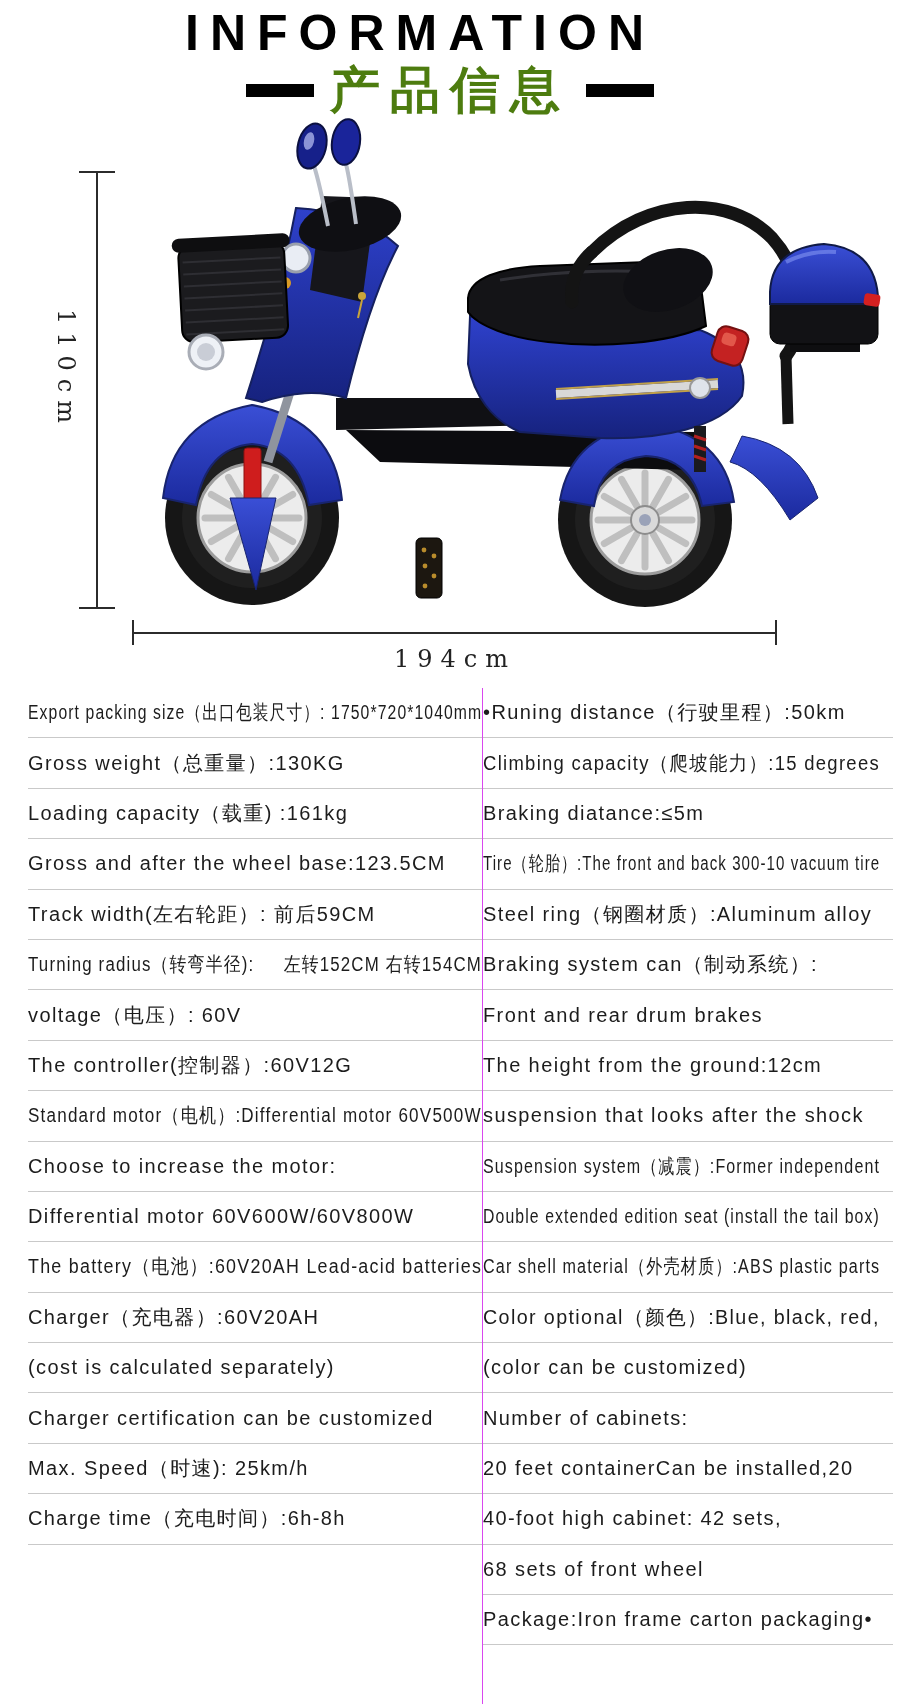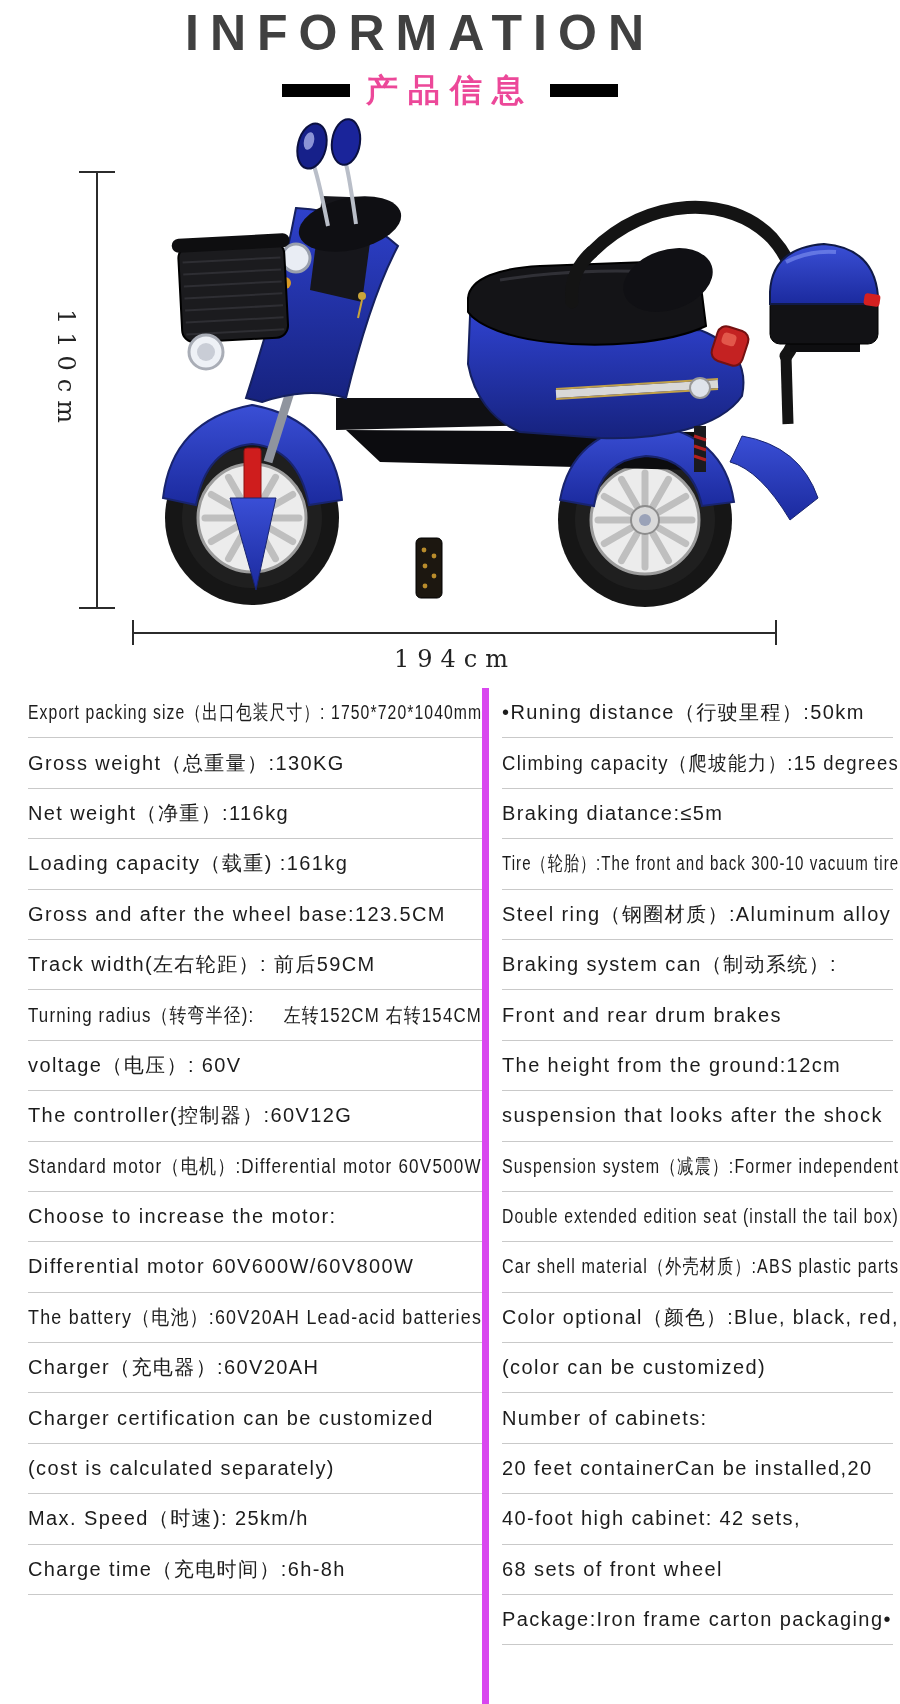--- a/index.html
+++ b/index.html
@@ -2,46 +2,46 @@
 <html><head>
 <meta charset="utf-8">
 <style>
   html,body{margin:0;padding:0;background:#ffffff;}
   body{width:900px;height:1704px;position:relative;overflow:hidden;
        font-family:"Liberation Sans","DejaVu Sans",sans-serif;}
 
   
   .title-en{position:absolute;top:4px;left:0;width:840px;text-align:center;
     font-family:"Liberation Sans","DejaVu Sans",sans-serif;font-weight:bold;
-    font-size:50px;letter-spacing:11px;color:#404040;}
+    font-size:50px;letter-spacing:11px;color:#000000;}
   .title-cn{position:absolute;top:60px;left:0;width:900px;height:60px;
     display:flex;justify-content:center;align-items:center;gap:16px;}
   .title-cn .dash{width:68px;height:13px;background:#000;}
   .title-cn .cn-text{font-family:"DejaVu Sans",sans-serif;font-weight:900;
-    font-size:32px;letter-spacing:10px;color:#ec4899;line-height:1;}
+    font-size:50px;letter-spacing:10px;color:#4d7c0f;line-height:1;}
 
   
   .figure{position:absolute;top:0;left:0;width:900px;height:690px;}
   .dim{position:absolute;background:#2b2b2b;}
   .dim-v-line{left:96px;top:172px;width:2px;height:436px;}
   .dim-v-tick-top{left:79px;top:171px;width:36px;height:2px;}
   .dim-v-tick-bot{left:79px;top:607px;width:36px;height:2px;}
   .dim-h-line{left:133px;top:632px;width:644px;height:2px;}
   .dim-h-tick-l{left:132px;top:620px;width:2px;height:25px;}
   .dim-h-tick-r{left:775px;top:620px;width:2px;height:25px;}
   .dim-label{position:absolute;font-family:"DejaVu Serif","Liberation Serif",serif;
     font-size:24px;color:#222;letter-spacing:8px;white-space:nowrap;}
   .dim-label-h{left:0;top:645px;width:910px;text-align:center;}
   .dim-label-v{left:66px;top:370px;transform:translate(-50%,-50%) rotate(90deg);}
 
   
   .spec-col{position:absolute;top:688px;}
   .spec-col-left{left:28px;width:454px;}
   .spec-col-right{left:482px;width:411px;height:1016px;
-    border-left:7px solid #d946ef;padding-left:13px;box-sizing:border-box;}
+    border-left:1px solid #d946ef;padding-left:0;box-sizing:border-box;}
   .spec-row{height:50.4px;display:flex;align-items:center;
     border-bottom:1px solid #c9c9c9;box-sizing:border-box;overflow:visible;}
   .spec-text{display:inline-block;white-space:pre;font-size:20px;color:#1c1c1c;
     letter-spacing:1.4px;transform-origin:left center;
     font-family:"Liberation Sans","DejaVu Sans",sans-serif;}
 </style>
 </head>
 <body>
 
 <div class="title-en">INFORMATION</div>
@@ -185,23 +185,20 @@
 
 <div>
   <div class="spec-col spec-col-left">
       <div class="spec-row">
         <span class="spec-text" style="transform: scaleX(0.786828);">Export packing size（出口包装尺寸）: 1750*720*1040mm</span>
       </div>
       <div class="spec-row">
         <span class="spec-text">Gross weight（总重量）:130KG</span>
       </div>
       <div class="spec-row">
-        <span class="spec-text">Net weight（净重）:116kg</span>
-      </div>
-      <div class="spec-row">
         <span class="spec-text">Loading capacity（载重) :161kg</span>
       </div>
       <div class="spec-row">
         <span class="spec-text">Gross and after the wheel base:123.5CM</span>
       </div>
       <div class="spec-row">
         <span class="spec-text">Track width(左右轮距）: 前后59CM</span>
       </div>
       <div class="spec-row">
         <span class="spec-text" style="transform: scaleX(0.842301);">Turning radius（转弯半径):     左转152CM 右转154CM</span>
@@ -221,24 +218,24 @@
       <div class="spec-row">
         <span class="spec-text">Differential motor 60V600W/60V800W</span>
       </div>
       <div class="spec-row">
         <span class="spec-text" style="transform: scaleX(0.893701);">The battery（电池）:60V20AH Lead-acid batteries</span>
       </div>
       <div class="spec-row">
         <span class="spec-text">Charger（充电器）:60V20AH</span>
       </div>
       <div class="spec-row">
+        <span class="spec-text">(cost is calculated separately)</span>
+      </div>
+      <div class="spec-row">
         <span class="spec-text">Charger certification can be customized</span>
-      </div>
-      <div class="spec-row">
-        <span class="spec-text">(cost is calculated separately)</span>
       </div>
       <div class="spec-row">
         <span class="spec-text">Max. Speed（时速): 25km/h</span>
       </div>
       <div class="spec-row">
         <span class="spec-text">Charge time（充电时间）:6h-8h</span>
       </div>
     </div>
   <div class="spec-col spec-col-right">
       <div class="spec-row">

